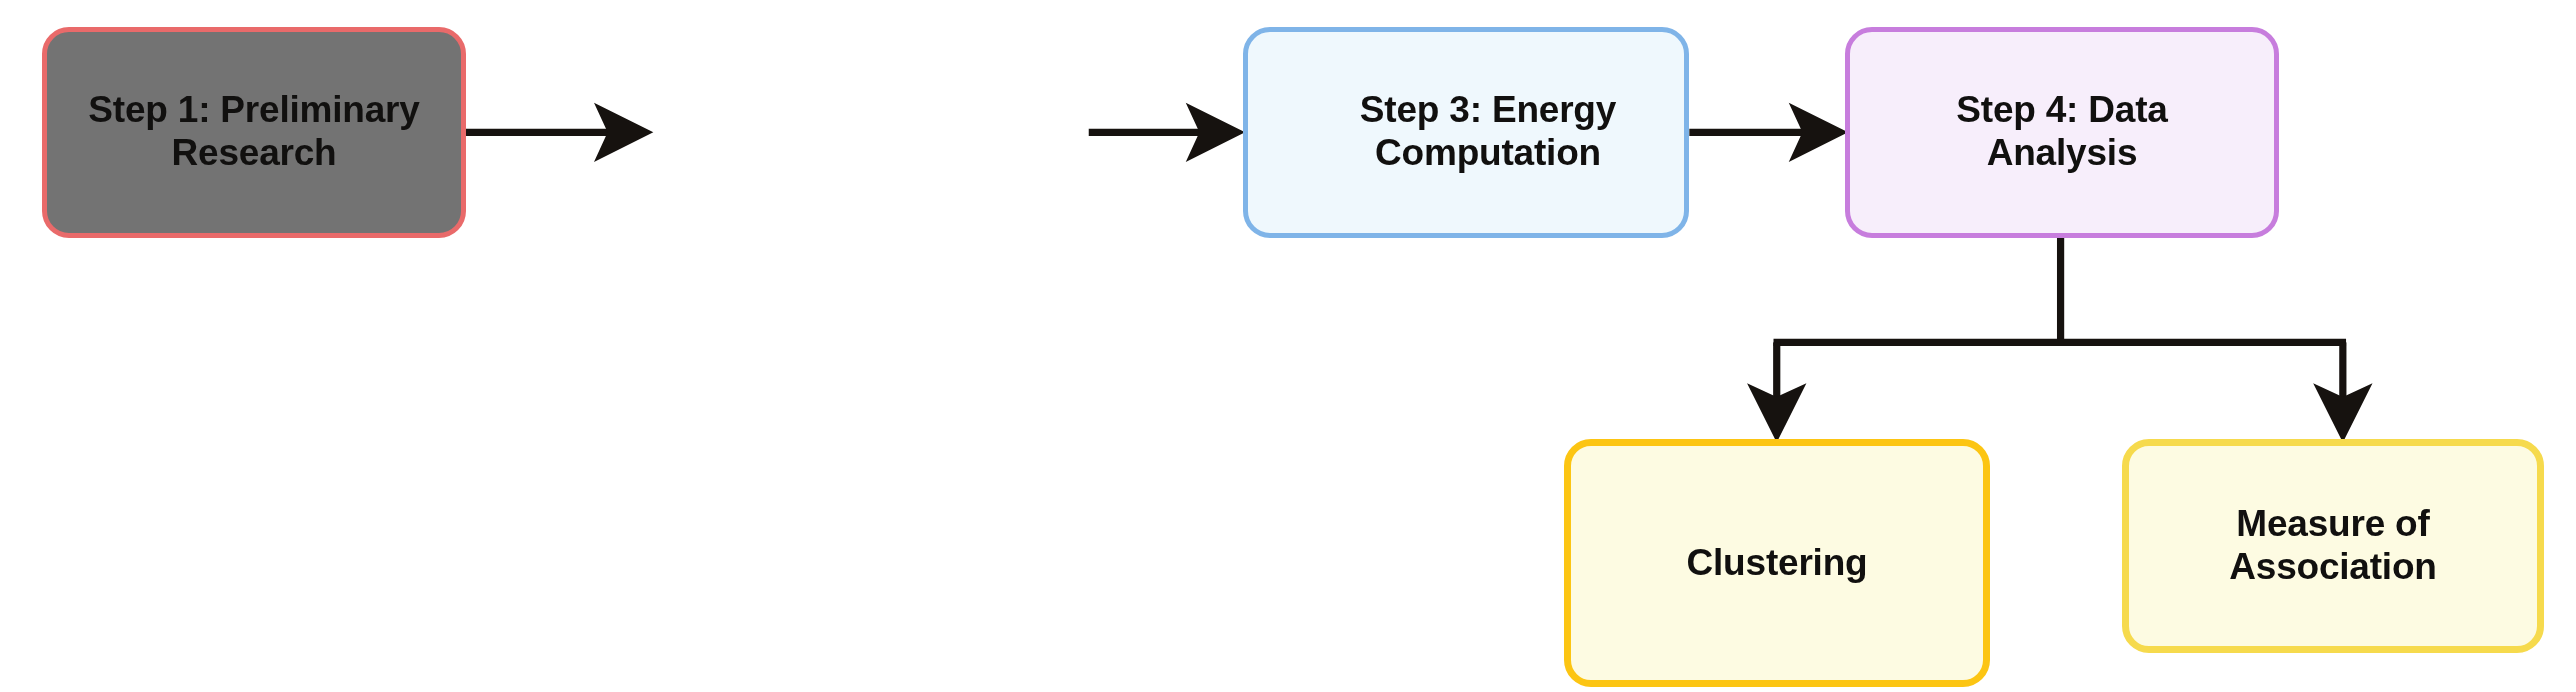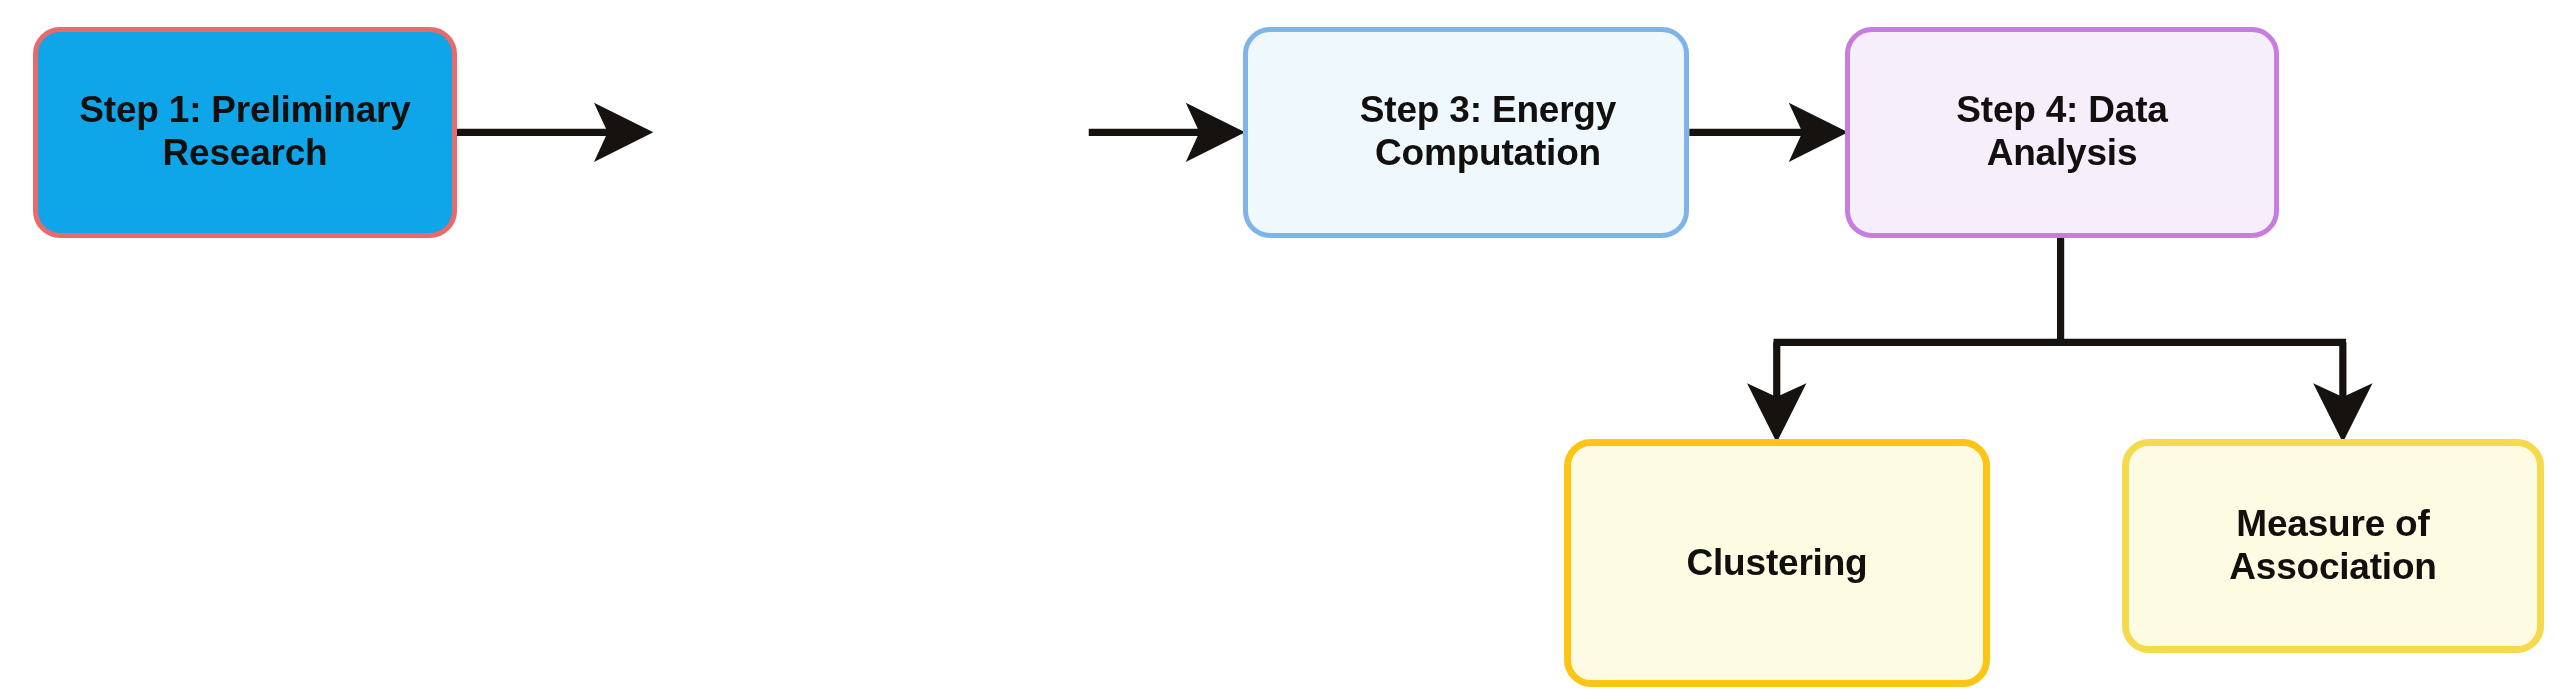--- a/index.html
+++ b/index.html
@@ -31,23 +31,23 @@
   }
   .flow-node .node-label {
     font-weight: bold;
     color: #11100f;
     line-height: 1.16;
     letter-spacing: -0.2px;
     white-space: pre-line;
   }
   
   #node-step1 {
-    left: 33px;  top: 26.5px;  width: 424px; height: 211px;
+    left: 42px;  top: 26.5px;  width: 424px; height: 211px;
     border-width: 5.6px; border-color: #e96a6a;
-    background: #0ea5e9;
+    background: #737373;
     justify-content: center;
   }
   #node-step1 .node-label { font-size: 37px; }
 
   #node-step2 {
     left: 651px; top: 26.5px;  width: 437px; height: 211px;
     border-width: 5.6px; border-color: #7fdd63;
     background: #eefaea;
   }
   #node-step2 .node-label { font-size: 37px; }

